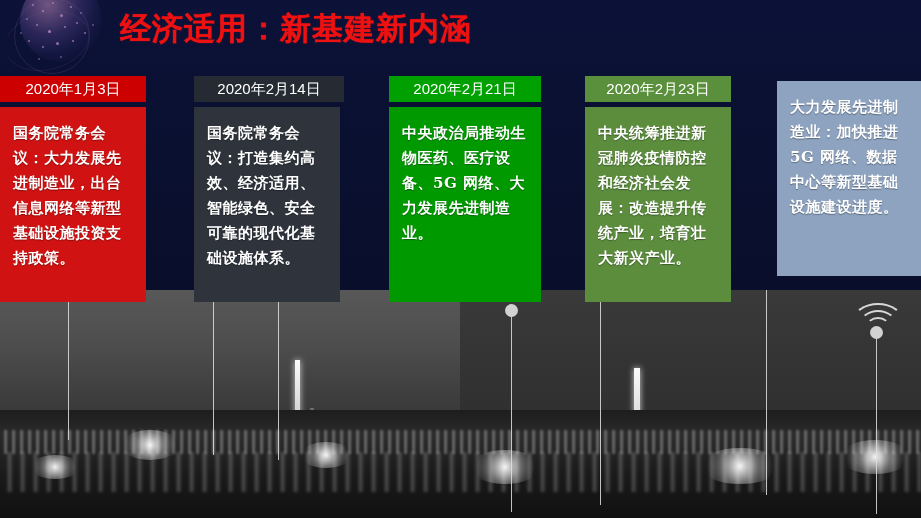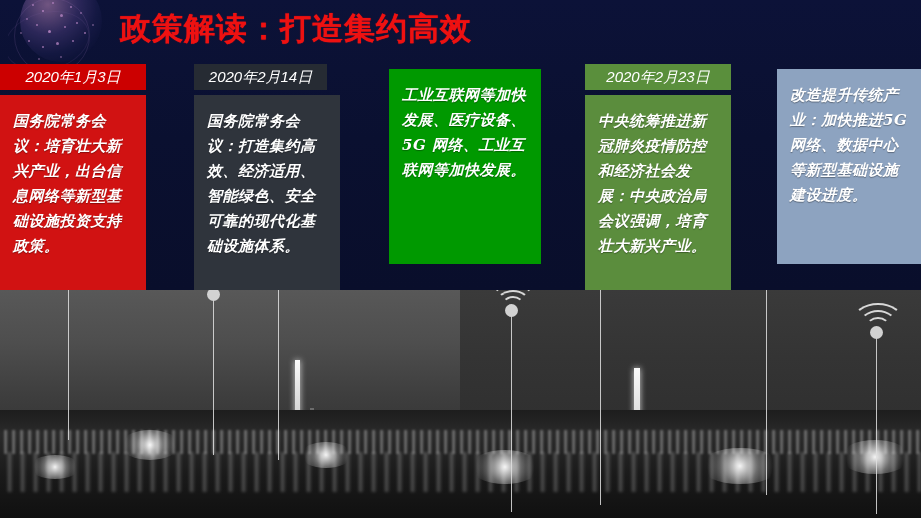--- a/index.html
+++ b/index.html
@@ -38,21 +38,21 @@
 
   
   .title{
     position:absolute;left:120px;top:9px;
     font-size:31px;font-weight:bold;color:#ee1111;letter-spacing:1px;
     line-height:40px;white-space:nowrap;
     text-shadow:0 0 1px #ee1111;
   }
 
   
-  .card{position:absolute;top:64px;font-style:italic;}
+  .card{position:absolute;top:76px;}
   .card .hdr{
     height:26px;line-height:26px;text-align:center;
     color:#ffffff;font-size:15px;white-space:nowrap;
   }
   .card .body{
     margin-top:5px;
     color:#ffffff;font-size:15px;line-height:25px;
     padding:14px 12px 10px 13px;
     font-family:"DejaVu Serif","Liberation Serif",serif;
     font-weight:bold;
@@ -133,21 +133,21 @@
     <div class="speck" style="left:64px;top:44px;width:2px;height:2px;"></div>
     <div class="speck" style="left:76px;top:36px;width:2px;height:2px;"></div>
     <div class="speck" style="left:18px;top:22px;width:2px;height:2px;opacity:.6;"></div>
     <div class="speck" style="left:72px;top:16px;width:2px;height:2px;opacity:.6;"></div>
     <div class="speck" style="left:30px;top:62px;width:2px;height:2px;opacity:.5;"></div>
     <div class="speck" style="left:52px;top:60px;width:2px;height:2px;opacity:.5;"></div>
     <div class="speck" style="left:84px;top:28px;width:2px;height:2px;opacity:.5;"></div>
     <div class="speck" style="left:12px;top:36px;width:2px;height:2px;opacity:.5;"></div>
   </div>
 
-  <div class="title" style="color: rgb(238, 17, 17);">政策解读：打造集约高效</div>
+  <div class="title" style="color: rgb(238, 17, 17);">经济适用：新基建新内涵</div>
 
   <div class="photo">
     <div class="sky"></div>
     <div class="sky r"></div>
     <div class="water"></div>
 
     <div class="skyline">
       <div class="bld" style="left:10px;width:8px;height:16px;"></div>
       <div class="bld" style="left:26px;width:6px;height:22px;"></div>
       <div class="bld" style="left:40px;width:10px;height:12px;"></div>
@@ -235,34 +235,35 @@
       <div class="wifi">
         <span style="left:-10px;top:5px;width:20px;height:16px;"></span>
         <span style="left:-17px;top:-2px;width:34px;height:26px;"></span>
         <span style="left:-24px;top:-9px;width:48px;height:34px;"></span>
       </div>
     </div>
   </div>
 
   <div class="card" id="card0" style="left: 0px; width: 146px;">
     <div class="hdr" style="background: rgb(204, 0, 0); width: 146px;">2020年1月3日</div>
-    <div class="body" style="background: rgb(209, 18, 18); width: 146px; height: 195px;">国务院常务会议：培育壮大新兴产业，出台信息网络等新型基础设施投资支持政策。</div>
+    <div class="body" style="background: rgb(209, 18, 18); width: 146px; height: 195px;">国务院常务会议：大力发展先进制造业，出台信息网络等新型基础设施投资支持政策。</div>
   </div>
 
   <div class="card" id="card1" style="left: 194px; width: 146px;">
-    <div class="hdr" style="background: rgb(38, 43, 51); width: 133px;">2020年2月14日</div>
+    <div class="hdr" style="background: rgb(38, 43, 51); width: 150px;">2020年2月14日</div>
     <div class="body" style="background: rgb(47, 52, 60); width: 146px; height: 195px;">国务院常务会议：打造集约高效、经济适用、智能绿色、安全可靠的现代化基础设施体系。</div>
   </div>
 
   <div class="card" id="card2" style="left: 389px; width: 152px;">
-    <div class="body" style="background: rgb(0, 153, 0); width: 152px; height: 195px;">工业互联网等加快发展、医疗设备、5G 网络、工业互联网等加快发展。</div>
+    <div class="hdr" style="background: rgb(0, 160, 0); width: 152px;">2020年2月21日</div>
+    <div class="body" style="background: rgb(0, 153, 0); width: 152px; height: 195px;">中央政治局推动生物医药、医疗设备、5G 网络、大力发展先进制造业。</div>
   </div>
 
   <div class="card" id="card3" style="left: 585px; width: 146px;">
     <div class="hdr" style="background: rgb(90, 143, 60); width: 146px;">2020年2月23日</div>
-    <div class="body" style="background: rgb(91, 141, 61); width: 146px; height: 195px;">中央统筹推进新冠肺炎疫情防控和经济社会发展：中央政治局会议强调，培育壮大新兴产业。</div>
+    <div class="body" style="background: rgb(91, 141, 61); width: 146px; height: 195px;">中央统筹推进新冠肺炎疫情防控和经济社会发展：改造提升传统产业，培育壮大新兴产业。</div>
   </div>
 
   <div class="card" id="card4" style="left: 777px; width: 144px;">
-    <div class="body" style="background: rgb(141, 163, 192); width: 144px; height: 195px;">改造提升传统产业：加快推进5G 网络、数据中心等新型基础设施建设进度。</div>
+    <div class="body" style="background: rgb(141, 163, 192); width: 144px; height: 195px;">大力发展先进制造业：加快推进5G 网络、数据中心等新型基础设施建设进度。</div>
   </div>
 
 </div>
 
 </body></html>

